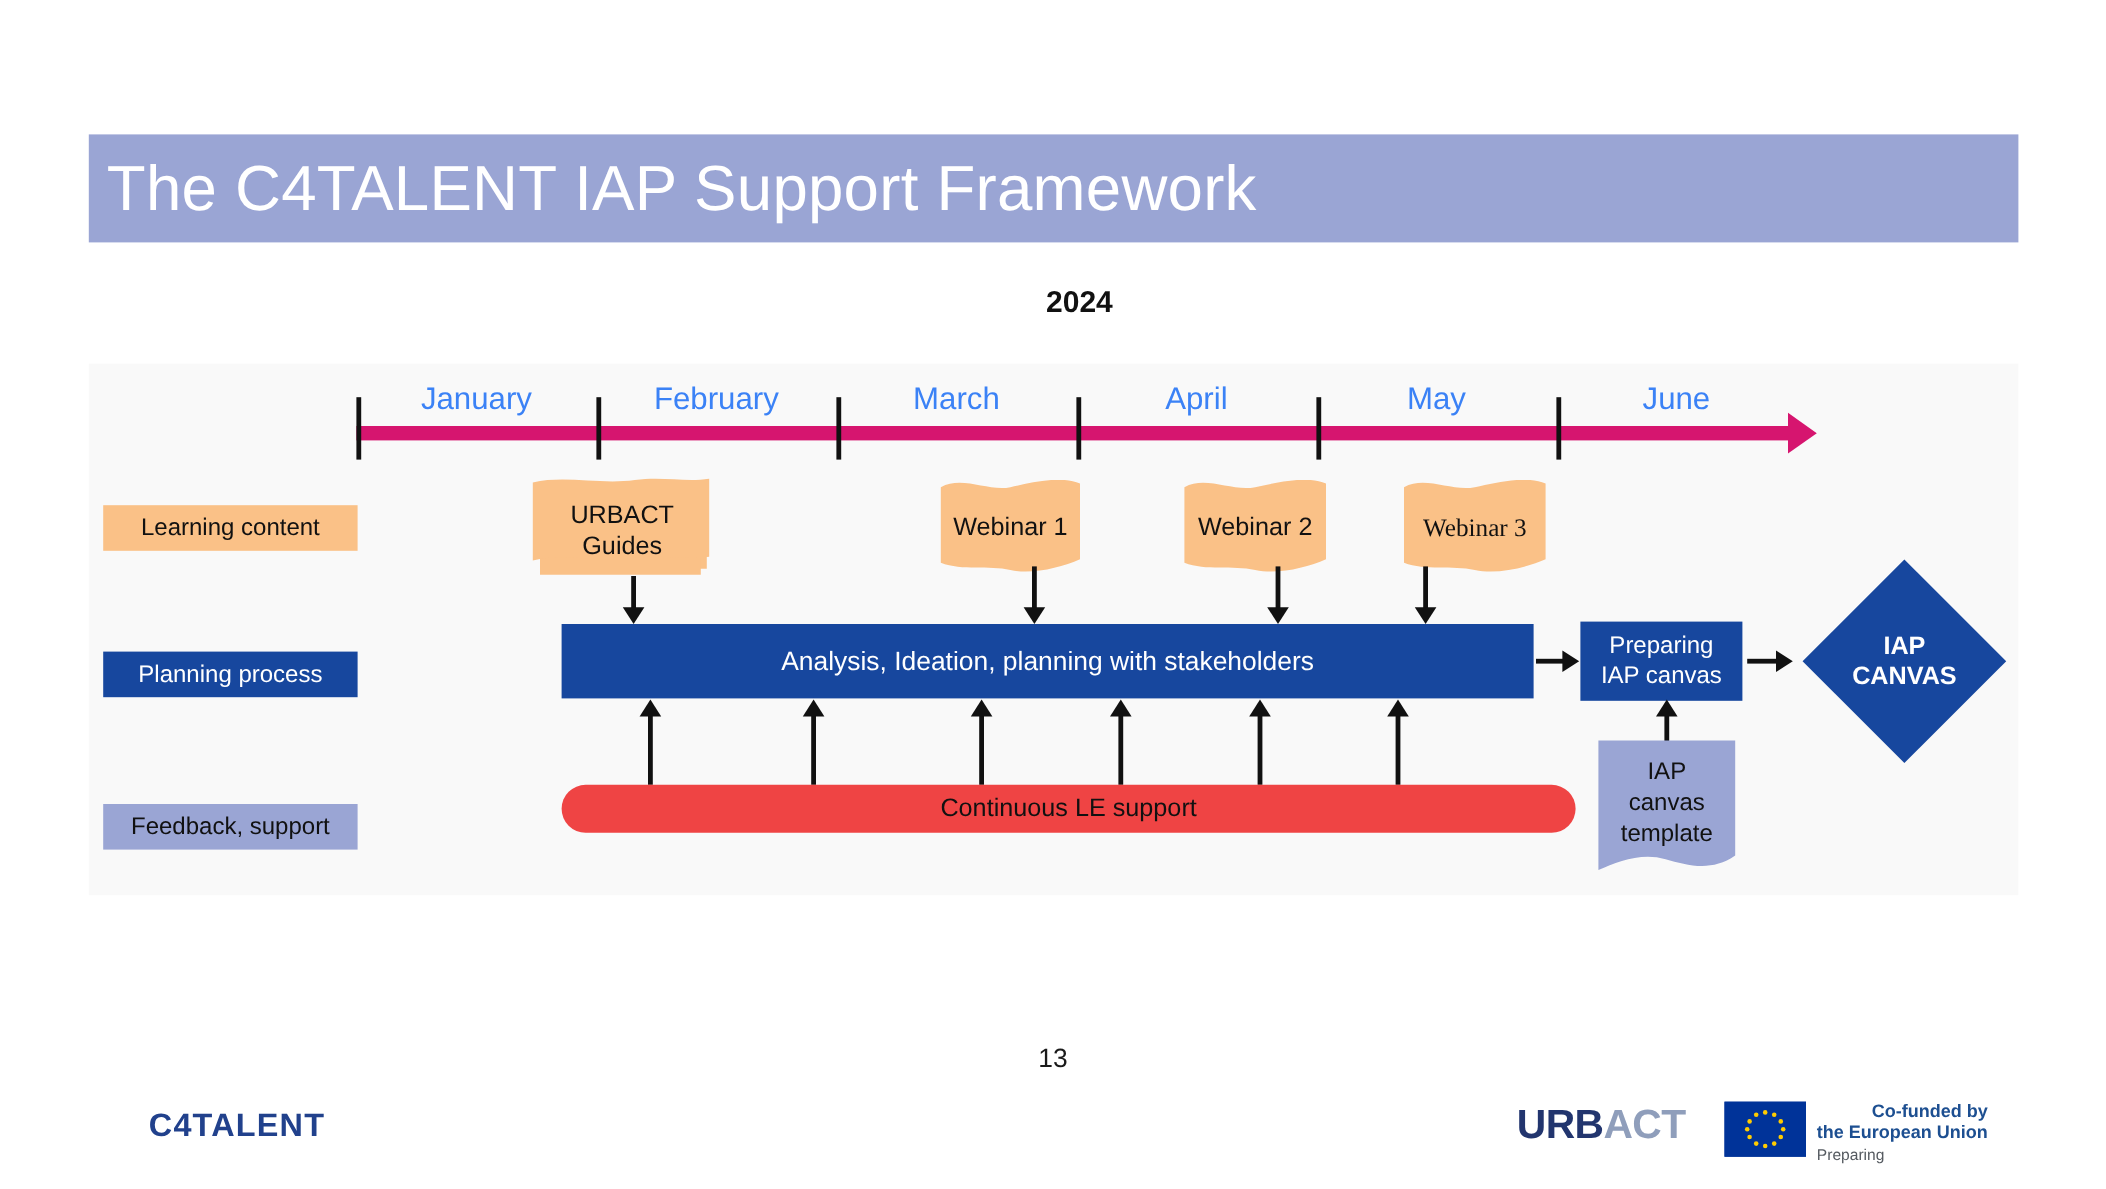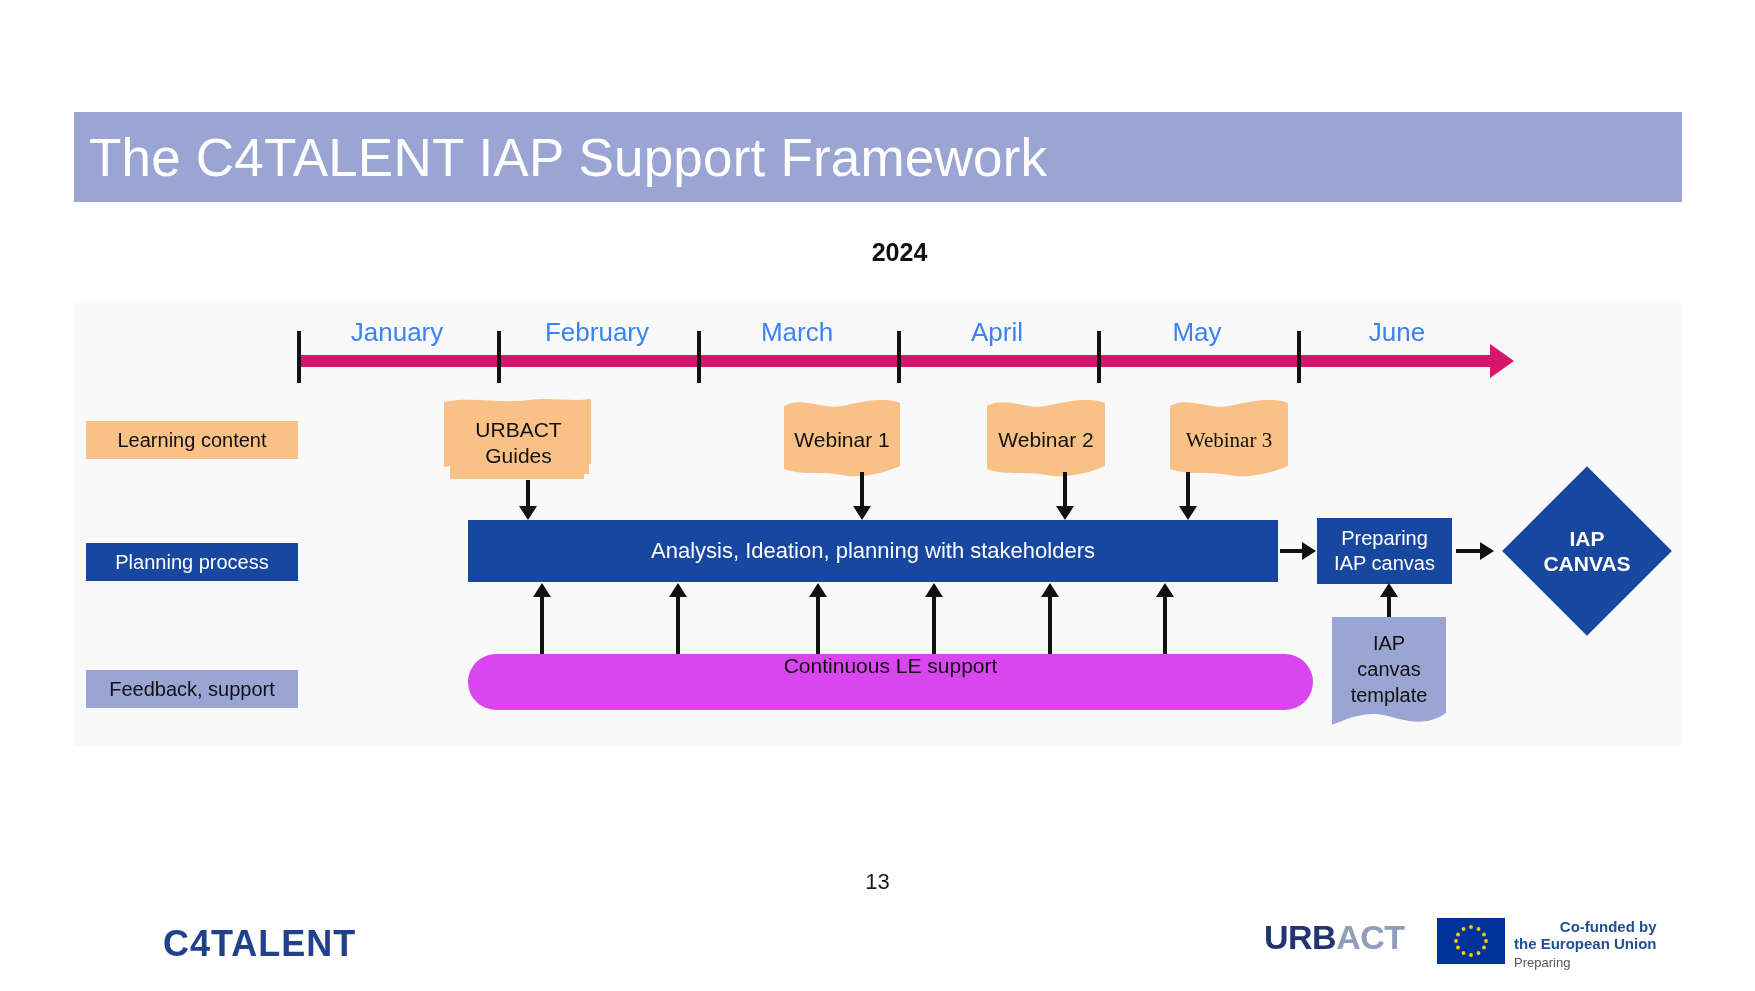--- a/index.html
+++ b/index.html
@@ -242,25 +242,25 @@
     font-weight: bold;
     line-height: 1.2;
   }
 
   
   #support-pill {
     position: absolute;
     left: 468px;
     top: 654px;
     width: 845px;
-    height: 56px;
-    background: #d946ef;
+    height: 40px;
+    background: #ef4444;
     border-radius: 29px;
     display: flex;
-    align-items: flex-start;
+    align-items: center;
     justify-content: center;
     color: #111111;
     font-size: 21px;
   }
 
   
   #template-banner {
     position: absolute;
     left: 1330px;
     top: 615px;
@@ -291,25 +291,24 @@
     top: 869px;
     width: 1755px;
     text-align: center;
     font-size: 22px;
     color: #1a1a1a;
   }
   #brand-logo {
     position: absolute;
     left: 124px;
     top: 923px;
-    font-size: 36px;
+    font-size: 27px;
     font-weight: bold;
     color: #21418c;
     letter-spacing: 1px;
-    margin-left: 39px;
   }
   #urbact-logo {
     position: absolute;
     left: 1264px;
     top: 918px;
     font-size: 34px;
     font-weight: bold;
     letter-spacing: -0.5px;
   }
   #urbact-logo .urb { color: #22356e; }

